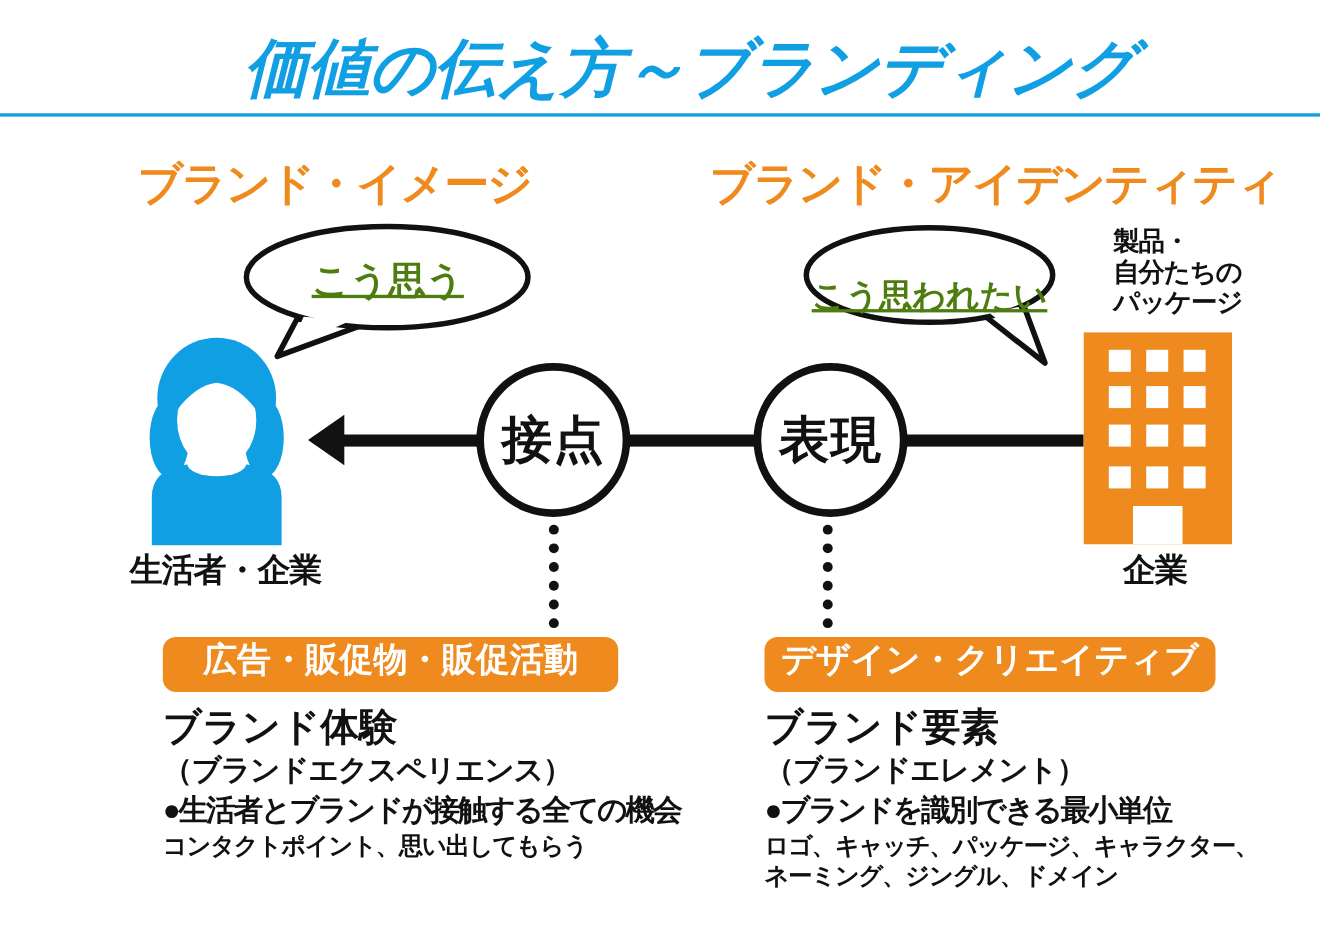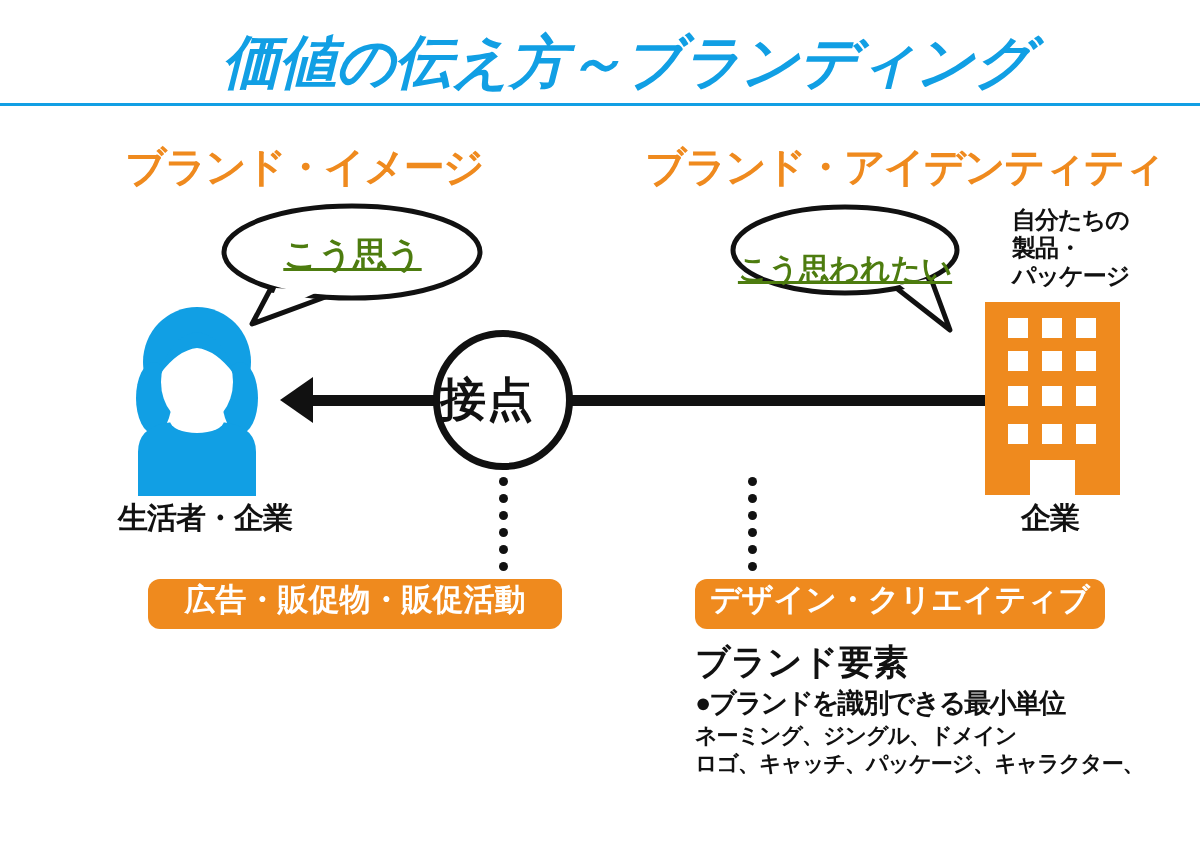--- a/index.html
+++ b/index.html
@@ -48,21 +48,21 @@
   .arrow-line{left:300px;top:395px;width:685px;height:11px;background:#111;z-index:1;}
   .arrow-head{
     left:280px;top:377px;width:0;height:0;z-index:1;
     border-top:23px solid transparent;border-bottom:23px solid transparent;
     border-right:33px solid #111;
   }
 
   
   .node-circle{
     width:126px;height:126px;border:7px solid #111;border-radius:50%;
-    background:#fff;z-index:2;display:flex;align-items:center;justify-content:flex-start;
+    background:#fff;z-index:2;display:flex;align-items:center;justify-content:center;
     font-size:46px;font-weight:900;letter-spacing:1px;white-space:nowrap;
   }
   .node-circle.n1{left:433px;top:330px;}
   .node-circle.n2{left:685px;top:330px;}
 
   
   .dots{display:flex;flex-direction:column;gap:8px;}
   .dots.d1{left:499px;top:477px;}
   .dots.d2{left:748px;top:477px;}
   .dot{width:9px;height:9px;border-radius:50%;background:#111;}
@@ -104,22 +104,22 @@
   <div class="abs bubble-text left">こう思う</div>
 
   <svg class="abs bubble-svg" style="left:728px;top:203px;" width="240" height="132" viewBox="0 0 240 132">
     <polygon points="167,84 222,127 202,73" fill="#ffffff" stroke="#111" stroke-width="5" stroke-linejoin="round"></polygon>
     <ellipse cx="117" cy="47" rx="112" ry="43" fill="#ffffff" stroke="#111" stroke-width="5"></ellipse>
     <polygon points="172,82 214,115 198,76" fill="#ffffff"></polygon>
   </svg>
   <div class="abs bubble-text right">こう思われたい</div>
 
   <div class="abs side-note">
+    <span>製品・</span>
     <span>自分たちの</span>
-    <span>製品・</span>
     <span>パッケージ</span>
   </div>
 
   <svg class="abs" style="left:126px;top:300px;" width="142" height="196" viewBox="0 0 142 196">
     <ellipse cx="71" cy="62" rx="54" ry="55" fill="#119FE4"></ellipse>
     <ellipse cx="28" cy="98" rx="18" ry="36" fill="#119FE4"></ellipse>
     <ellipse cx="114" cy="98" rx="18" ry="36" fill="#119FE4"></ellipse>
     <ellipse cx="71" cy="82" rx="36" ry="44" fill="#ffffff"></ellipse>
     <path d="M71,32 Q44,36 34,74 Q52,50 71,48 Q90,50 108,74 Q98,36 71,32 Z" fill="#119FE4"></path>
     <path d="M12,196 L12,152 Q12,128 40,123 Q55,120 71,120 Q87,120 102,123 Q130,128 130,152 L130,196 Z" fill="#119FE4"></path>
@@ -146,20 +146,23 @@
     </g>
   </svg>
   <div class="abs actor-label right">企業</div>
 
   <div class="abs arrow-line"></div>
   <div class="abs arrow-head"></div>
 
   <div class="abs node-circle n1">
     <span>接点</span>
   </div>
+  <div class="abs node-circle n2">
+    <span>表現</span>
+  </div>
 
   <div class="abs dots d1">
     <div class="dot"></div>
       <div class="dot"></div>
       <div class="dot"></div>
       <div class="dot"></div>
       <div class="dot"></div>
       <div class="dot"></div>
   </div>
   <div class="abs dots d2">
@@ -171,21 +174,28 @@
       <div class="dot"></div>
   </div>
 
   <div class="abs tag left">
     <span>広告・販促物・販促活動</span>
   </div>
   <div class="abs tag right">
     <span>デザイン・クリエイティブ</span>
   </div>
 
+  <div class="abs detail left">
+    <div class="d-head">ブランド体験</div>
+    <div class="d-sub">（ブランドエクスペリエンス）</div>
+    <div class="d-bullet">●生活者とブランドが接触する全ての機会</div>
+    <div class="d-note">コンタクトポイント、思い出してもらう</div>
+  </div>
 
   <div class="abs detail right">
     <div class="d-head">ブランド要素</div>
+    <div class="d-sub">（ブランドエレメント）</div>
     <div class="d-bullet">●ブランドを識別できる最小単位</div>
+    <div class="d-note">ロゴ、キャッチ、パッケージ、キャラクター、</div>
     <div class="d-note">ネーミング、ジングル、ドメイン</div>
-    <div class="d-note">ロゴ、キャッチ、パッケージ、キャラクター、</div>
   </div>
 
 </div>
 
 </body></html>

